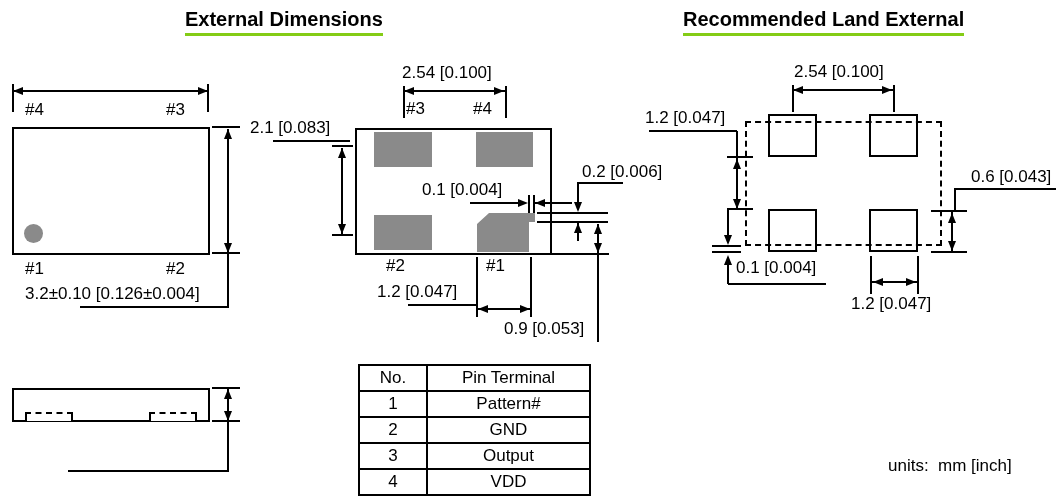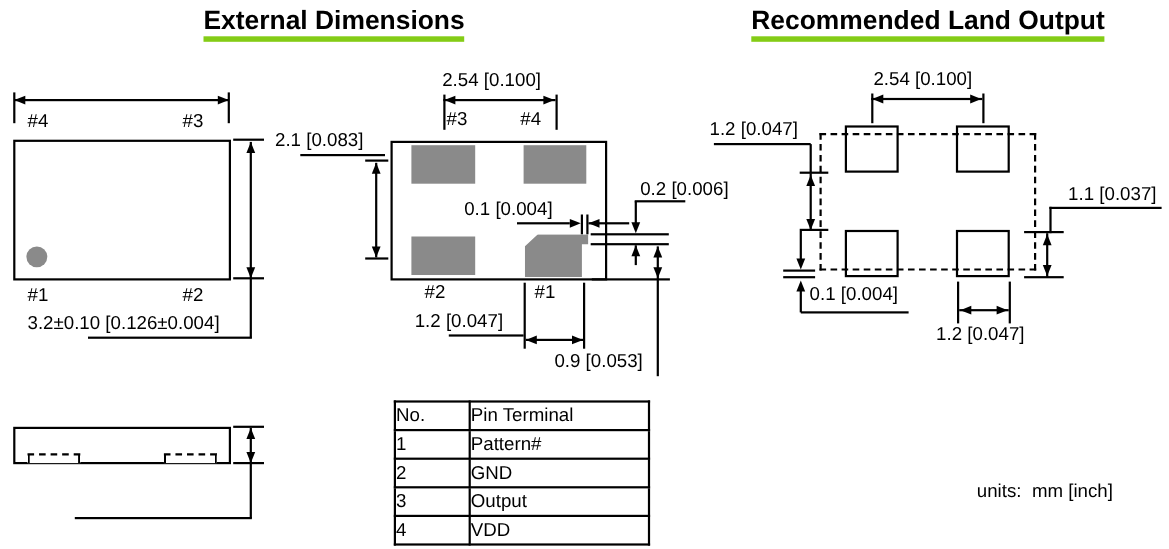--- a/index.html
+++ b/index.html
@@ -1,46 +1,46 @@
 <!DOCTYPE html>
 <html><head>
 <meta charset="utf-8">
 <style>
   html,body{margin:0;padding:0;background:#fff;}
   #canvas{
     position:relative;width:1063px;height:499px;background:#fff;overflow:hidden;
     font-family:"Liberation Sans",sans-serif;color:#000;
     --pad-fill:#8a8a8a;--line:#000;
   }
-  .ttl{position:absolute;font-size:24px;font-weight:bold;white-space:nowrap;
-       border-bottom:5px solid #84cc16;padding-bottom:1px;line-height:26px;}
+  .ttl{position:absolute;font-size:20px;font-weight:bold;white-space:nowrap;
+       border-bottom:3px solid #84cc16;padding-bottom:1px;line-height:26px;}
   .lbl{position:absolute;font-size:17px;line-height:18px;white-space:pre;}
   .box{position:absolute;border:2px solid var(--line);box-sizing:border-box;background:#fff;}
   .dashbox{position:absolute;border:2px dashed var(--line);box-sizing:border-box;background:transparent;}
   .pad{position:absolute;background:var(--pad-fill);}
   .lpad{position:absolute;border:2px solid var(--line);box-sizing:border-box;background:transparent;}
   .notch{position:absolute;border-left:2px solid var(--line);border-right:2px solid var(--line);
          border-top:2px dashed var(--line);box-sizing:border-box;background:#fff;}
   .dot{position:absolute;border-radius:50%;background:var(--pad-fill);}
   .ln{position:absolute;background:var(--line);}
   .arw{position:absolute;width:0;height:0;border-style:solid;border-color:transparent;}
   #pin-table{position:absolute;left:358px;top:364px;border-collapse:collapse;
              font-size:17px;font-family:inherit;}
-  #pin-table td{border:2px solid #000;padding:0;height:24px;line-height:24px;}
+  #pin-table td{border:2px solid #000;text-align:center;padding:0;height:24px;line-height:24px;}
   #pin-table td.c1{width:66px;}
   #pin-table td.c2{width:161px;}
   .units{position:absolute;font-size:17px;white-space:pre;}
 </style>
 </head>
 <body>
 
 <div id="canvas" style="--pad-fill: #8a8a8a; --line: #000000;">
 
   <div class="ttl" style="left:185px;top:6px">External Dimensions</div>
-  <div class="ttl" style="left:683px;top:6px">Recommended Land Output</div>
+  <div class="ttl" style="left:683px;top:6px">Recommended Land External</div>
 
   <div class="box" style="left:12px;top:127px;width:198px;height:128px"></div>
   <div class="dot" style="left:24px;top:224px;width:19px;height:19px"></div>
   <div class="lbl" style="left:25px;top:101px">#4</div>
   <div class="lbl" style="left:166px;top:101px">#3</div>
   <div class="lbl" style="left:25px;top:260px">#1</div>
   <div class="lbl" style="left:166px;top:260px">#2</div>
   <div class="lbl" style="left:25px;top:285px">3.2±0.10 [0.126±0.004]</div>
 
   <div class="box" style="left:12px;top:388px;width:198px;height:34px"></div>
@@ -66,21 +66,21 @@
   <div class="lbl" style="left:504px;top:320px">0.9 [0.053]</div>
 
   <div class="dashbox" style="left:745px;top:121px;width:197px;height:125px"></div>
   <div class="lpad" style="left:768px;top:114px;width:49px;height:43px"></div>
   <div class="lpad" style="left:869px;top:114px;width:49px;height:43px"></div>
   <div class="lpad" style="left:768px;top:209px;width:49px;height:43px"></div>
   <div class="lpad" style="left:869px;top:209px;width:49px;height:43px"></div>
 
   <div class="lbl" style="left:794px;top:63px">2.54 [0.100]</div>
   <div class="lbl" style="left:645px;top:109px">1.2 [0.047]</div>
-  <div class="lbl" style="left:971px;top:168px">1.1 [0.037]</div>
+  <div class="lbl" style="left:971px;top:168px">0.6 [0.043]</div>
   <div class="lbl" style="left:736px;top:259px">0.1 [0.004]</div>
   <div class="lbl" style="left:851px;top:295px">1.2 [0.047]</div>
 
   <table id="pin-table">
     <tbody>
         <tr>
       <td class="c1">No.</td>
       <td class="c2">Pin Terminal</td>
     </tr>
     <tr>
@@ -95,21 +95,21 @@
       <td class="c1">3</td>
       <td class="c2">Output</td>
     </tr>
     <tr>
       <td class="c1">4</td>
       <td class="c2">VDD</td>
     </tr>
   </tbody>
     </table>
 
-  <div class="units" style="left:888px;top:437px">units:  mm [inch]</div>
+  <div class="units" style="left:888px;top:456px">units:  mm [inch]</div>
 <div class="ln" style="left: 13px; top: 90px; width: 195px; height: 2px;"></div>
     <div class="ln" style="left: 212px; top: 126px; width: 28px; height: 2px;"></div>
     <div class="ln" style="left: 212px; top: 252px; width: 28px; height: 2px;"></div>
     <div class="ln" style="left: 80px; top: 306px; width: 149px; height: 2px;"></div>
     <div class="ln" style="left: 212px; top: 387px; width: 28px; height: 2px;"></div>
     <div class="ln" style="left: 212px; top: 420px; width: 28px; height: 2px;"></div>
     <div class="ln" style="left: 68px; top: 470px; width: 161px; height: 2px;"></div>
     <div class="ln" style="left: 403px; top: 90px; width: 102px; height: 2px;"></div>
     <div class="ln" style="left: 273px; top: 140px; width: 77px; height: 2px;"></div>
     <div class="ln" style="left: 332px; top: 145px; width: 21px; height: 2px;"></div>

